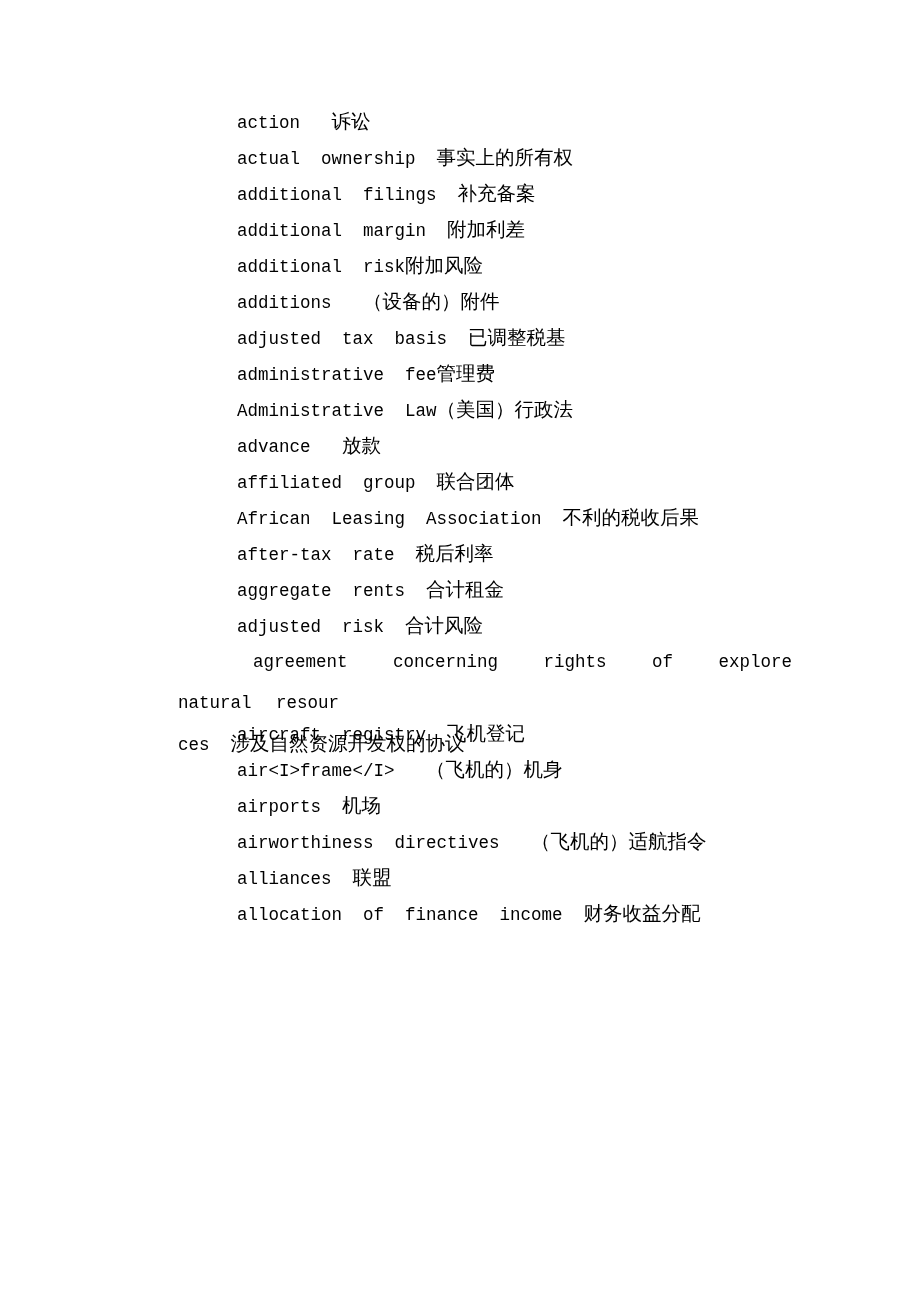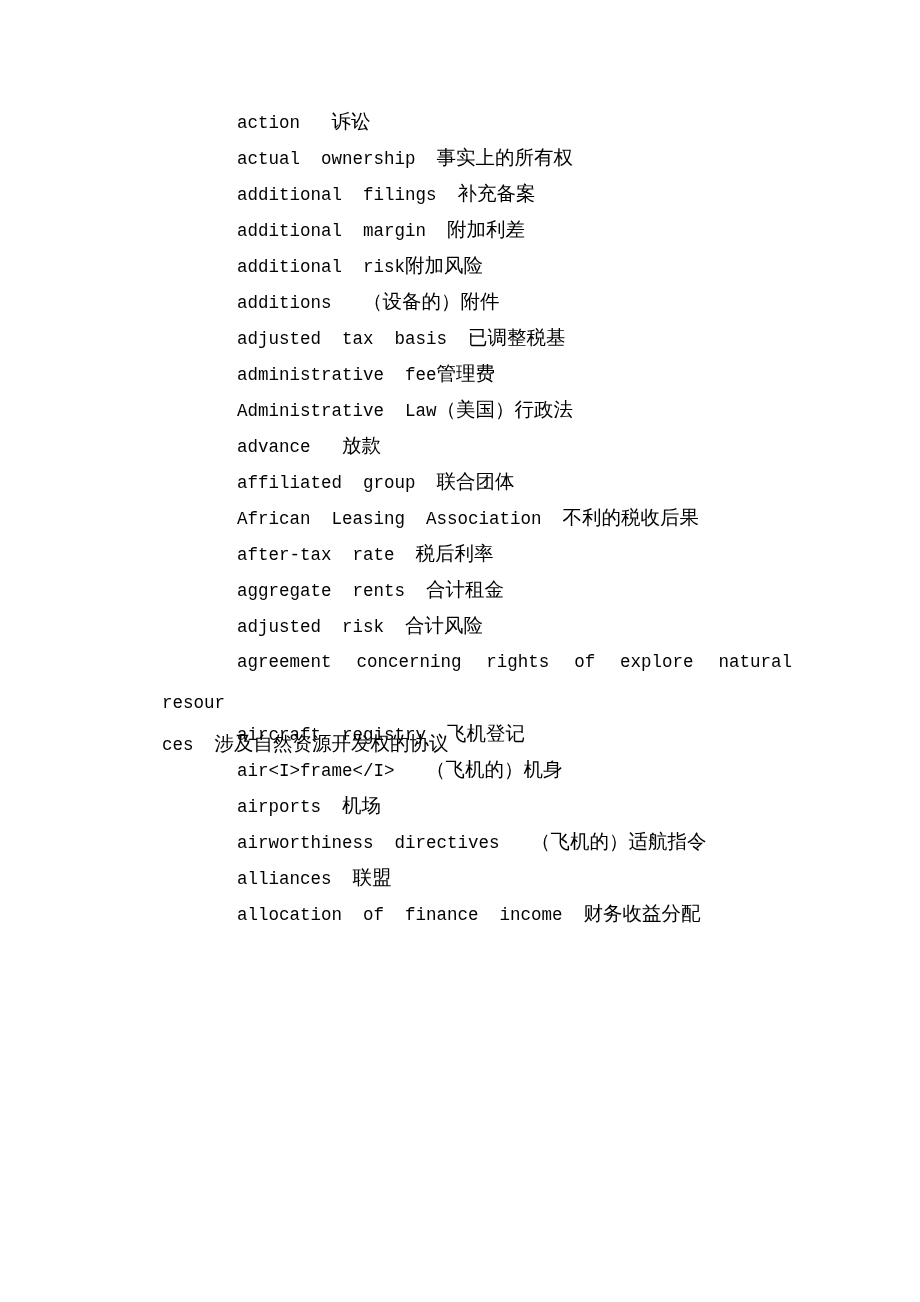--- a/index.html
+++ b/index.html
@@ -75,20 +75,21 @@
     white-space: pre;
   }
 
   
   .entry.wrap .en {
     white-space: normal;
     word-break: break-all;
   }
   .entry.wrap {
     text-align: justify;
+    margin-left: 16px;
   }
   .entry.wrap .en-run {
     font-family: "Liberation Mono", "DejaVu Sans Mono", monospace;
     font-size: 17.5px;
     white-space: normal;
     word-spacing: 14px;
   }
 </style>
 </head>
 <body>

